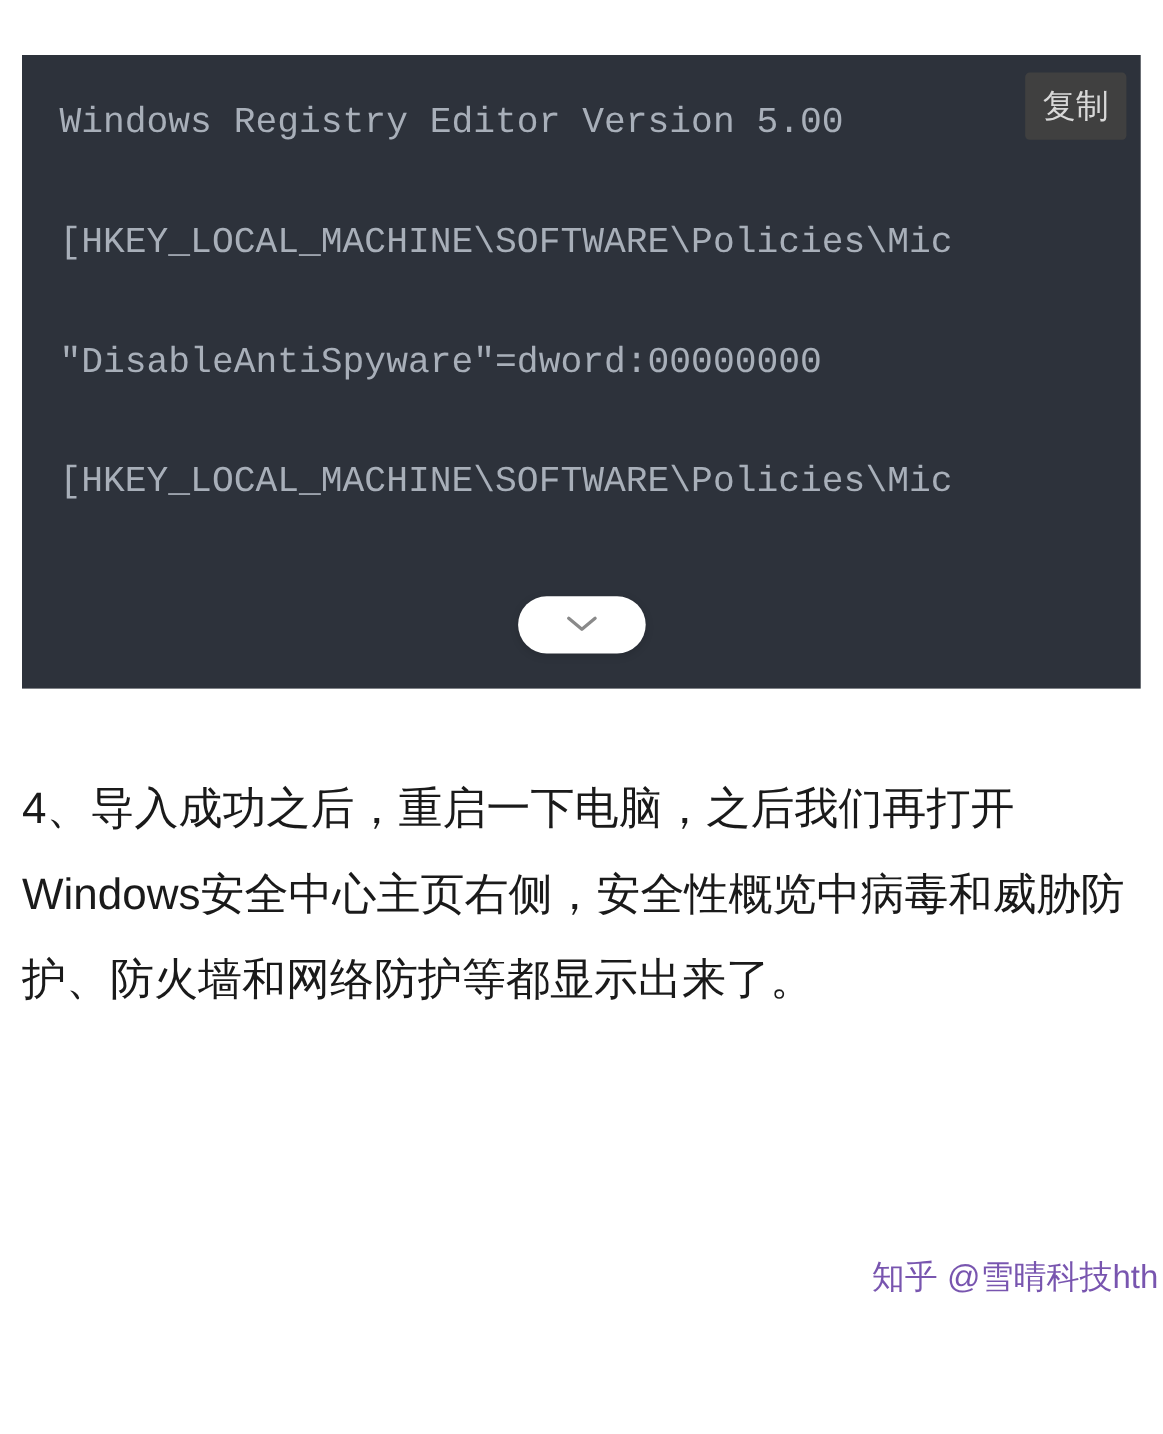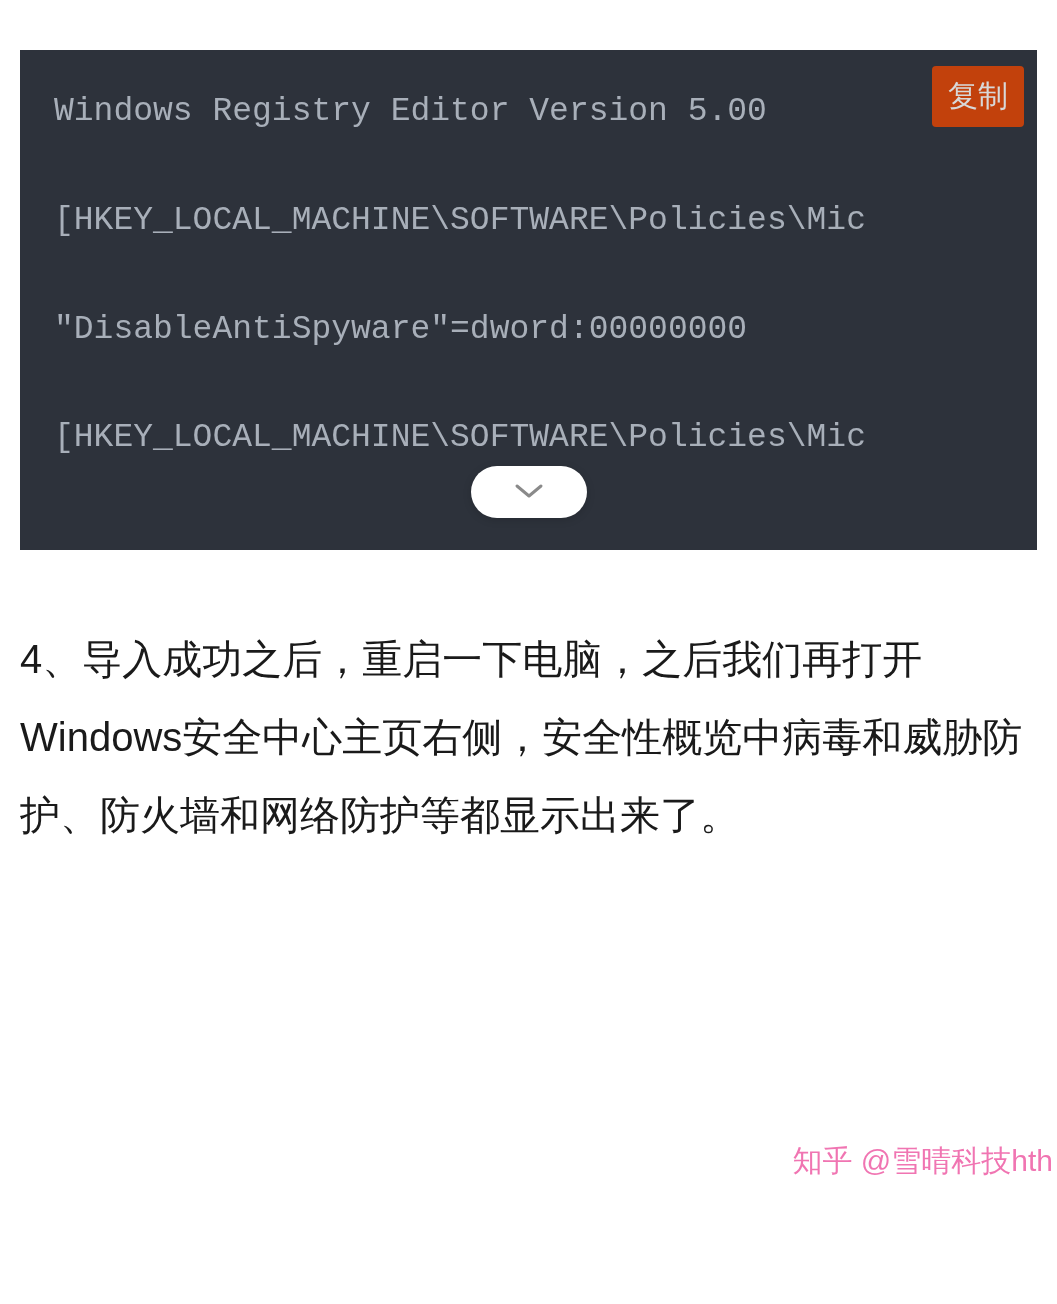--- a/index.html
+++ b/index.html
@@ -31,27 +31,27 @@
     }
     .code-block {
       background: #2d323b;
       color: #a8afb9;
       padding: 36px 34px;
       font-family: "Consolas", "Monaco", "Courier New", monospace;
       font-size: 33px;
       line-height: 1.6;
       overflow: hidden;
       white-space: pre;
-      height: 500px;
+      height: 576px;
     }
     .copy-button {
       position: absolute;
       top: 16px;
       right: 13px;
-      background: #c2410c;
+      background: #404040;
       color: #d8d8d8;
       border: none;
       padding: 10px 16px;
       font-size: 30px;
       cursor: pointer;
       border-radius: 4px;
       font-family: inherit;
     }
     .expand-button {
       position: absolute;
@@ -70,21 +70,21 @@
       box-shadow: 0 2px 8px rgba(0,0,0,0.15);
     }
     .expand-button svg {
       width: 32px;
       height: 20px;
     }
     .watermark {
       position: absolute;
       bottom: 122px;
       right: 4px;
-      color: #ec4899;
+      color: #4c1d95;
       font-size: 30px;
       font-weight: 500;
       opacity: 0.75;
     }
     .code-line {
       display: block;
       margin-bottom: 56px;
     }
     .code-line:last-child {
       margin-bottom: 0;

